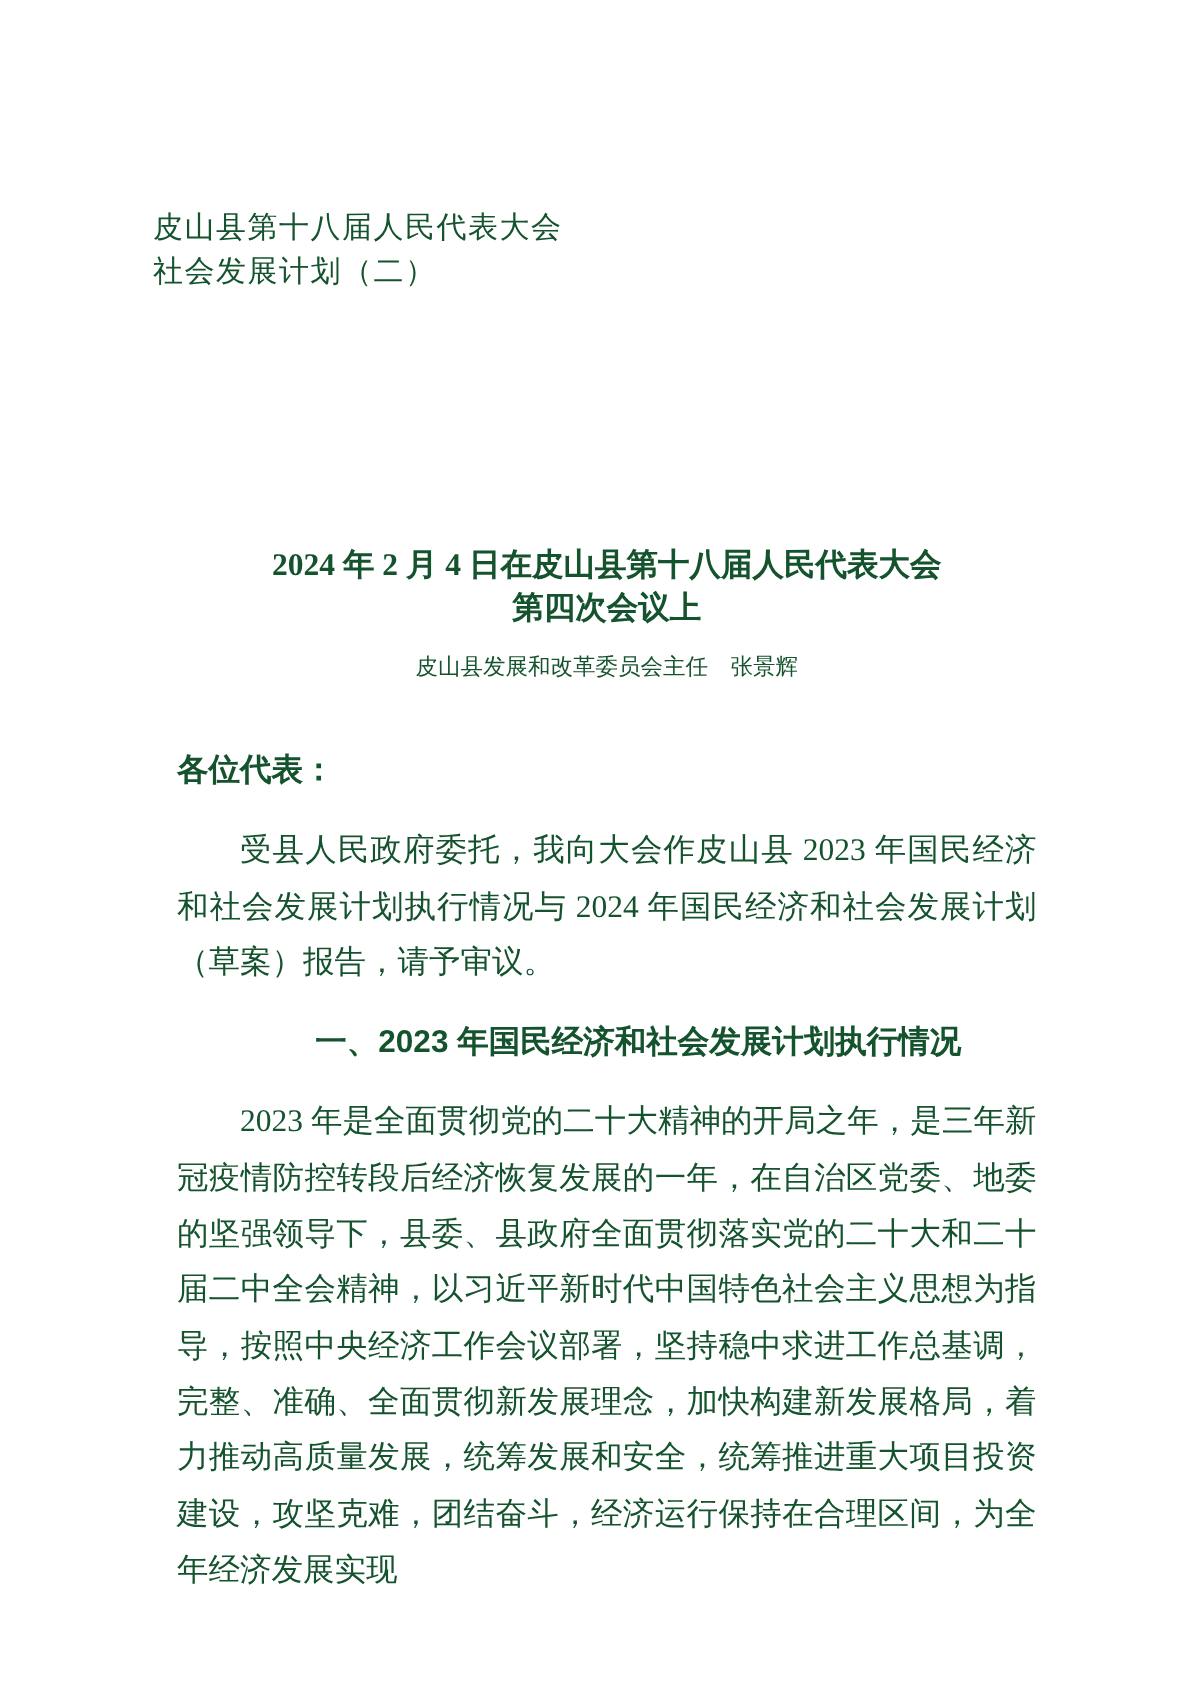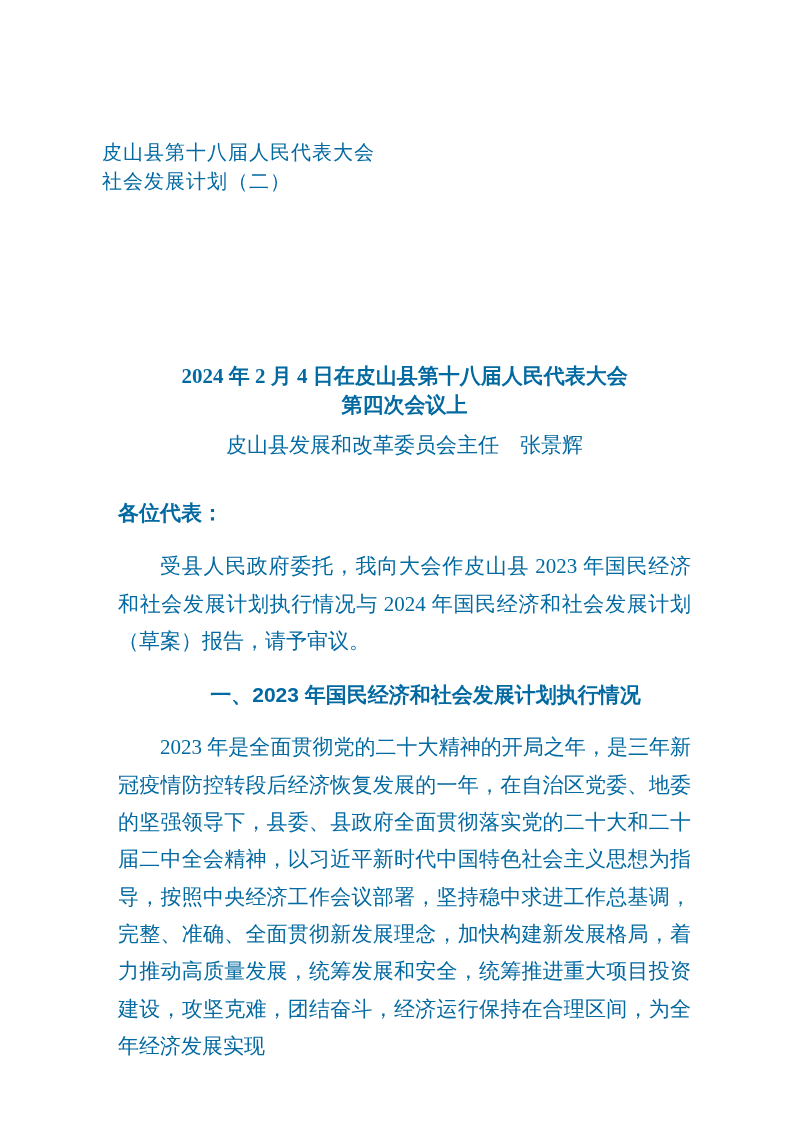--- a/index.html
+++ b/index.html
@@ -5,21 +5,21 @@
   html, body {
     margin: 0;
     padding: 0;
     background: #ffffff;
   }
   .page {
     position: relative;
     width: 793px;
     height: 1122px;
     background: #ffffff;
-    color: #0369a1;
+    color: #14532d;
     overflow: hidden;
     font-family: "Liberation Serif", "DejaVu Serif", serif;
   }
   .doc-header {
     position: absolute;
     left: 102px;
     top: 138px;
     font-size: 20px;
     line-height: 29px;
     letter-spacing: 1px;
@@ -45,21 +45,21 @@
     font-size: 21px;
     line-height: 29px;
     font-weight: bold;
   }
   .doc-author {
     position: absolute;
     left: 102px;
     top: 431px;
     width: 605px;
     text-align: center;
-    font-size: 21px;
+    font-size: 15px;
     line-height: 29px;
   }
   .doc-body {
     position: absolute;
     left: 102px;
     top: 479px;
     width: 605px;
     font-size: 21px;
     line-height: 37.3px;
     text-align: justify;

